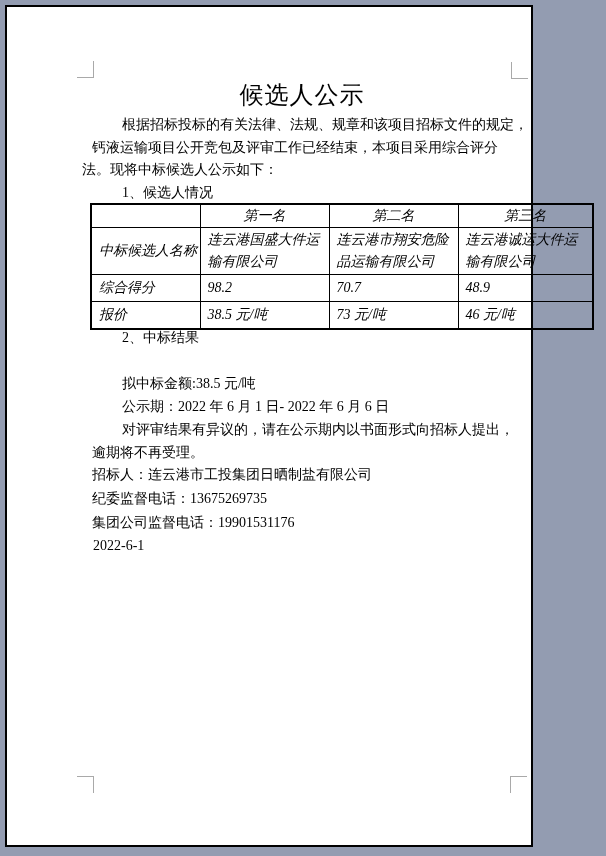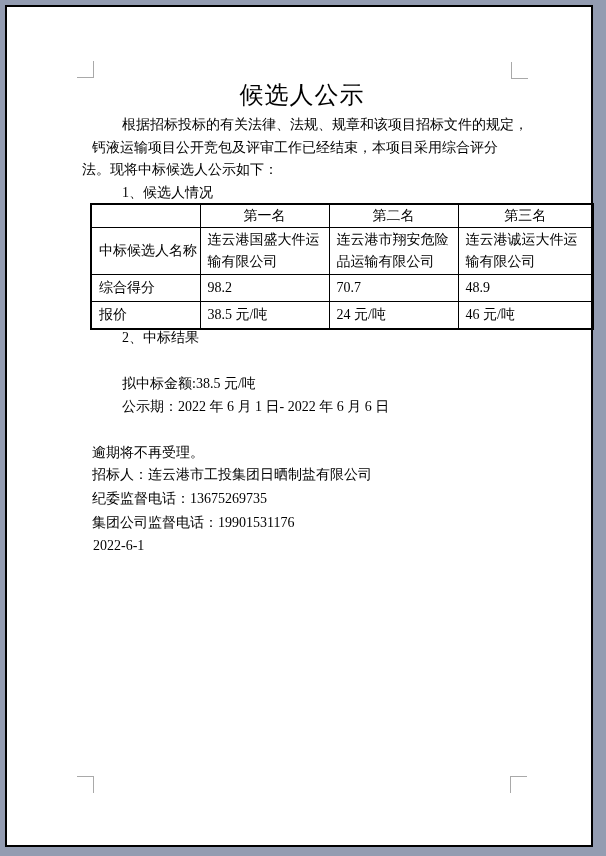--- a/index.html
+++ b/index.html
@@ -13,21 +13,21 @@
   .desk {
     position: relative;
     width: 606px;
     height: 856px;
     background: #939cb1;
   }
   .page {
     position: absolute;
     left: 5px;
     top: 5px;
-    width: 588px;
+    width: 528px;
     height: 842px;
     box-sizing: border-box;
     border: 2px solid #000000;
     background: #ffffff;
   }
   .crop {
     position: absolute;
     width: 16px;
     height: 16px;
   }
@@ -69,20 +69,21 @@
     border: 2px solid #000;
     font-size: 14px;
   }
   table.candidates td {
     border: 1px solid #000;
     padding: 1px 4px 1px 7px;
     vertical-align: middle;
     line-height: 22px;
     color: #000;
     overflow: hidden;
+    font-style: italic;
   }
   table.candidates td.hdr { text-align: center; padding: 0; }
   table.candidates td.val { white-space: pre-line; }
   table.candidates td.lbl { white-space: nowrap; margin-left: 20px; }
 </style>
 </head>
 <body>
 
 <div class="desk">
   <div class="page">
@@ -125,29 +126,30 @@
         </tr>
         <tr style="height:27px">
           <td class="lbl">综合得分</td>
           <td class="val">98.2</td>
           <td class="val">70.7</td>
           <td class="val">48.9</td>
         </tr>
         <tr style="height:27px">
           <td class="lbl">报价</td>
           <td class="val">38.5 元/吨</td>
-          <td class="val">24 元/吨</td>
+          <td class="val">73 元/吨</td>
           <td class="val">46 元/吨</td>
         </tr>
       </tbody>
     </table>
 
     <div class="line" style="left:115px; top:322px;">2、中标结果</div>
     <div class="line" style="left:115px; top:368px;text-align:center;">拟中标金额:38.5 元/吨</div>
     <div class="line" style="left:115px; top:391px;">公示期：2022 年 6 月 1 日- 2022 年 6 月 6 日</div>
+    <div class="line" style="left:115px; top:414px;">对评审结果有异议的，请在公示期内以书面形式向招标人提出，</div>
     <div class="line" style="left:85px;  top:437px;">逾期将不再受理。</div>
 
     <div class="line" style="left:85px; top:459px;">招标人：连云港市工投集团日晒制盐有限公司</div>
     <div class="line" style="left:85px; top:483px;">纪委监督电话：13675269735</div>
     <div class="line" style="left:85px; top:507px;">集团公司监督电话：19901531176</div>
     <div class="line centered" style="top:530px;">2022-6-1</div>
 
   </div>
 </div>
 

